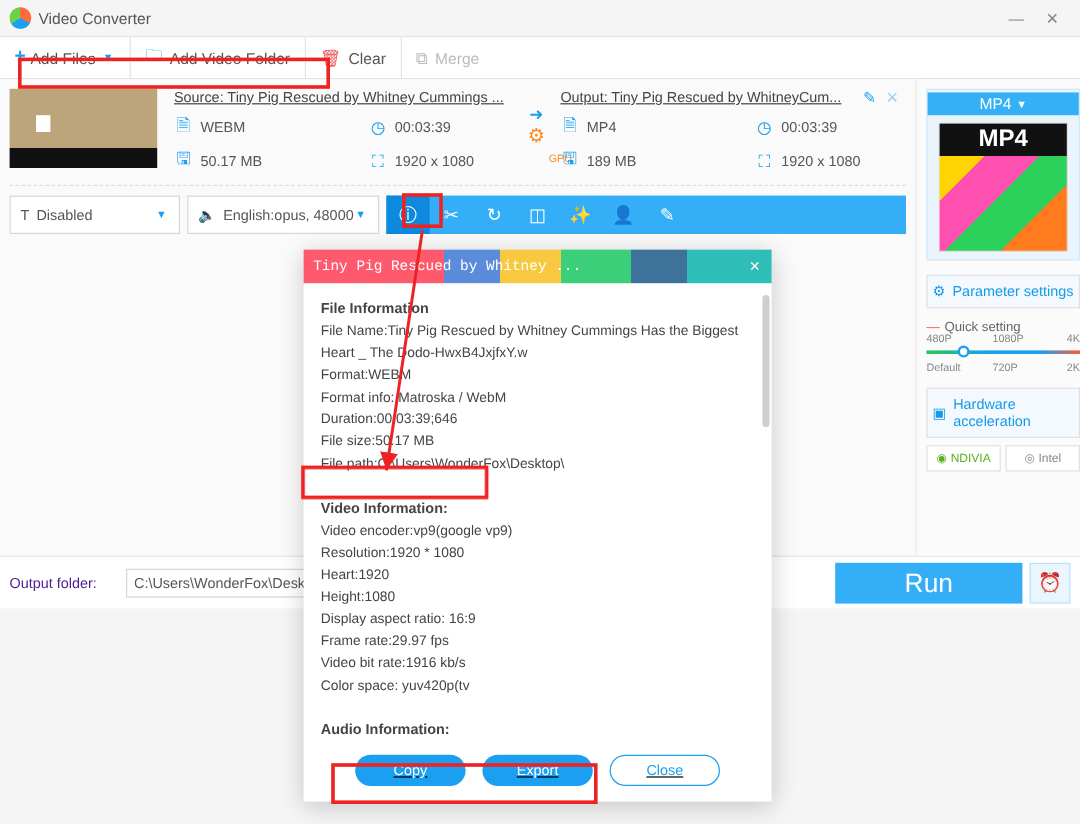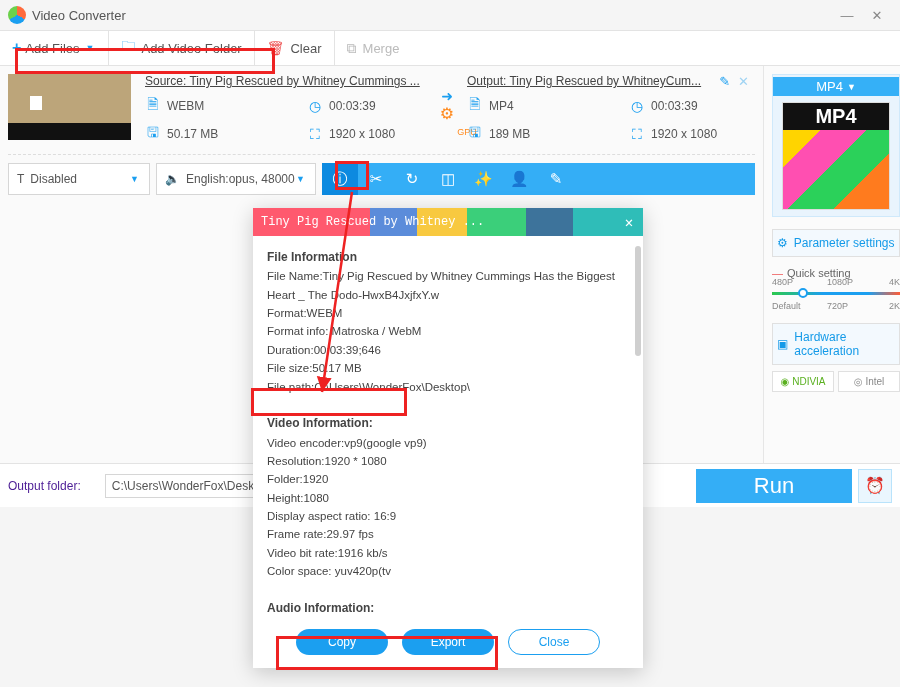--- a/index.html
+++ b/index.html
@@ -62,21 +62,21 @@
   .runbtn { margin-left:auto; width:156px; height:34px; background:#34aef6; color:#fff; font-size:22px; font-weight:500; display:flex; align-items:center; justify-content:center; cursor:pointer;}
   .alarm { width:34px; height:34px; margin-left:6px; border:1px solid #b9e3fb; background:#eaf6fe; color:#34aef6; display:flex; align-items:center; justify-content:center; font-size:16px; cursor:pointer;}
   
   
   .popup { position:absolute; left:253px; top:208px; width:390px; height:460px; background:#fff; box-shadow:0 4px 20px rgba(0,0,0,.2); display:flex; flex-direction:column;}
   .pophdr { height:28px; display:flex; align-items:center; color:#fff; font-size:12px; background:linear-gradient(90deg,#ff596e,#ff596e 30%,#5b8cda 0 42%, #f8c940 0 55%, #3bcf7a 0 70%, #3d739b 0 82%, #2fbdb8 0);}
   .pophdr span{ padding: 0 8px; font-family: Liberation Mono, monospace;}
   .popx { margin-left:auto; width:28px; text-align:center; cursor:pointer; font-size:14px;}
   .popbody { flex:1; overflow-y:auto; padding: 12px 14px 4px; color:#444; font-size:11.5px; line-height:1.6; position:relative;}
   .popbody b { font-size:12px; }
-  .popfoot { height:52px; display:flex; align-items:center; justify-content:center; gap:14px; }
+  .popfoot { height:52px; display:flex; align-items:center; justify-content:center; gap:14px;text-decoration:underline; }
   .pbtn { width:92px; height:26px; border-radius:13px; display:flex; align-items:center; justify-content:center; font-size:12px; cursor:pointer;}
   .pfill { background:#1b9ff0; color:#fff;}
   .pout { border:1px solid #1b9ff0; color:#1b9ff0; background:#fff;}
   .scrolly{ position:absolute; right:2px; top:10px; width:6px; height:110px; background:#cfcfcf; border-radius:3px;}
   
   
   .hl { position:absolute; border:3px solid #e22; pointer-events:none;}
   
   .arrow { position:absolute; pointer-events:none; }
 </style>
@@ -263,21 +263,21 @@
     <b>File Information</b><br>
     <span>File Name:Tiny Pig Rescued by Whitney Cummings Has the Biggest Heart _ The Dodo-HwxB4JxjfxY.w</span><br>
     <span>Format:WEBM</span><br>
     <span>Format info: Matroska / WebM</span><br>
     <span>Duration:00:03:39;646</span><br>
     <span>File size:50.17 MB</span><br>
     <span>File path:C:\Users\WonderFox\Desktop\</span><br><br>
     <b>Video Information:</b><br>
     <span>Video encoder:vp9(google vp9)</span><br>
     <span>Resolution:1920 * 1080</span><br>
-    <span>Folder:1920</span><br>
+    <span>Heart:1920</span><br>
     <span>Height:1080</span><br>
     <span>Display aspect ratio: 16:9</span><br>
     <span>Frame rate:29.97 fps</span><br>
     <span>Video bit rate:1916 kb/s</span><br>
     <span>Color space: yuv420p(tv</span><br><br>
     <b>Audio Information:</b><br>
     <br>
     <br>
     <br>
   </div>

